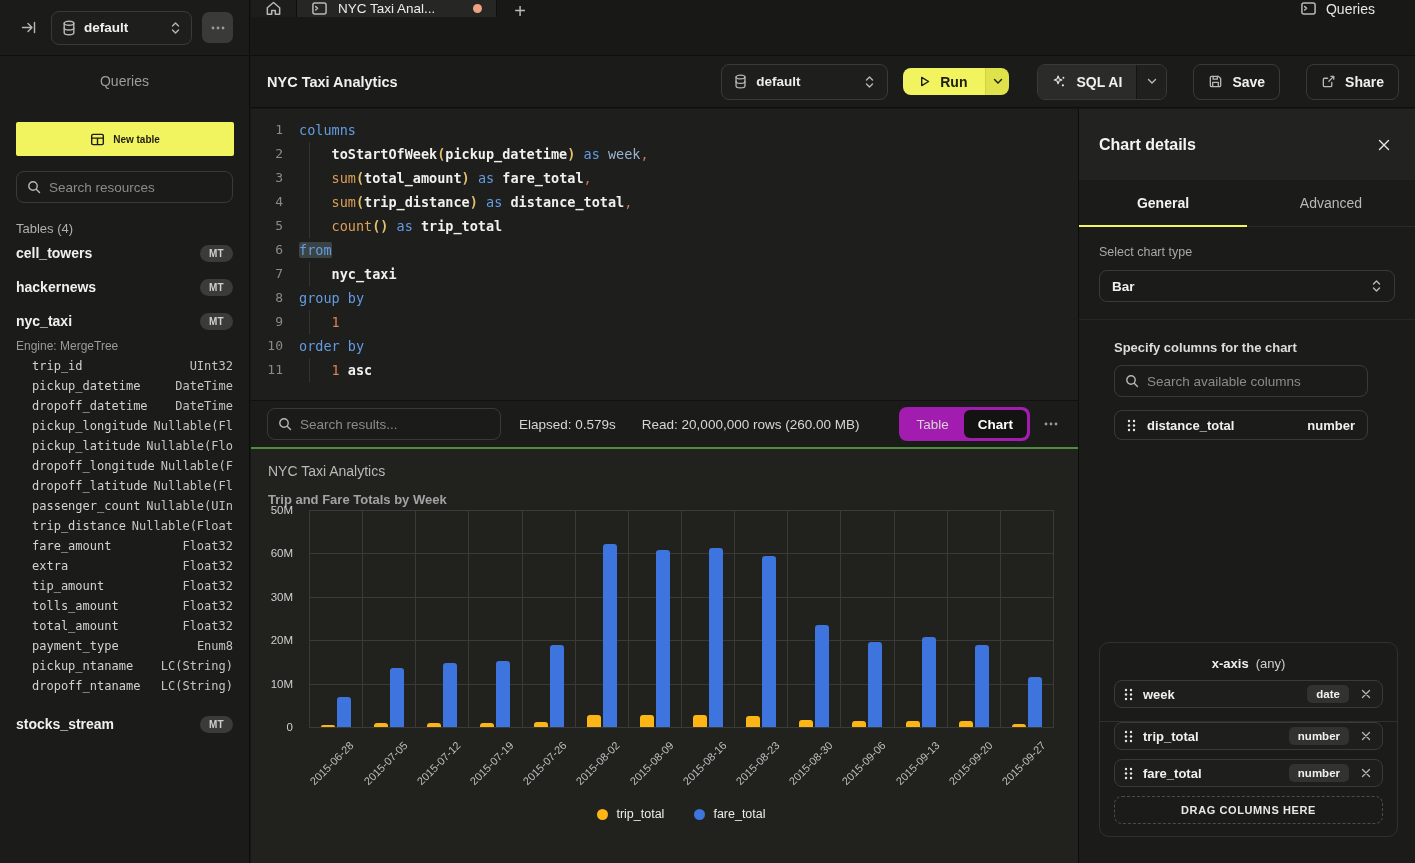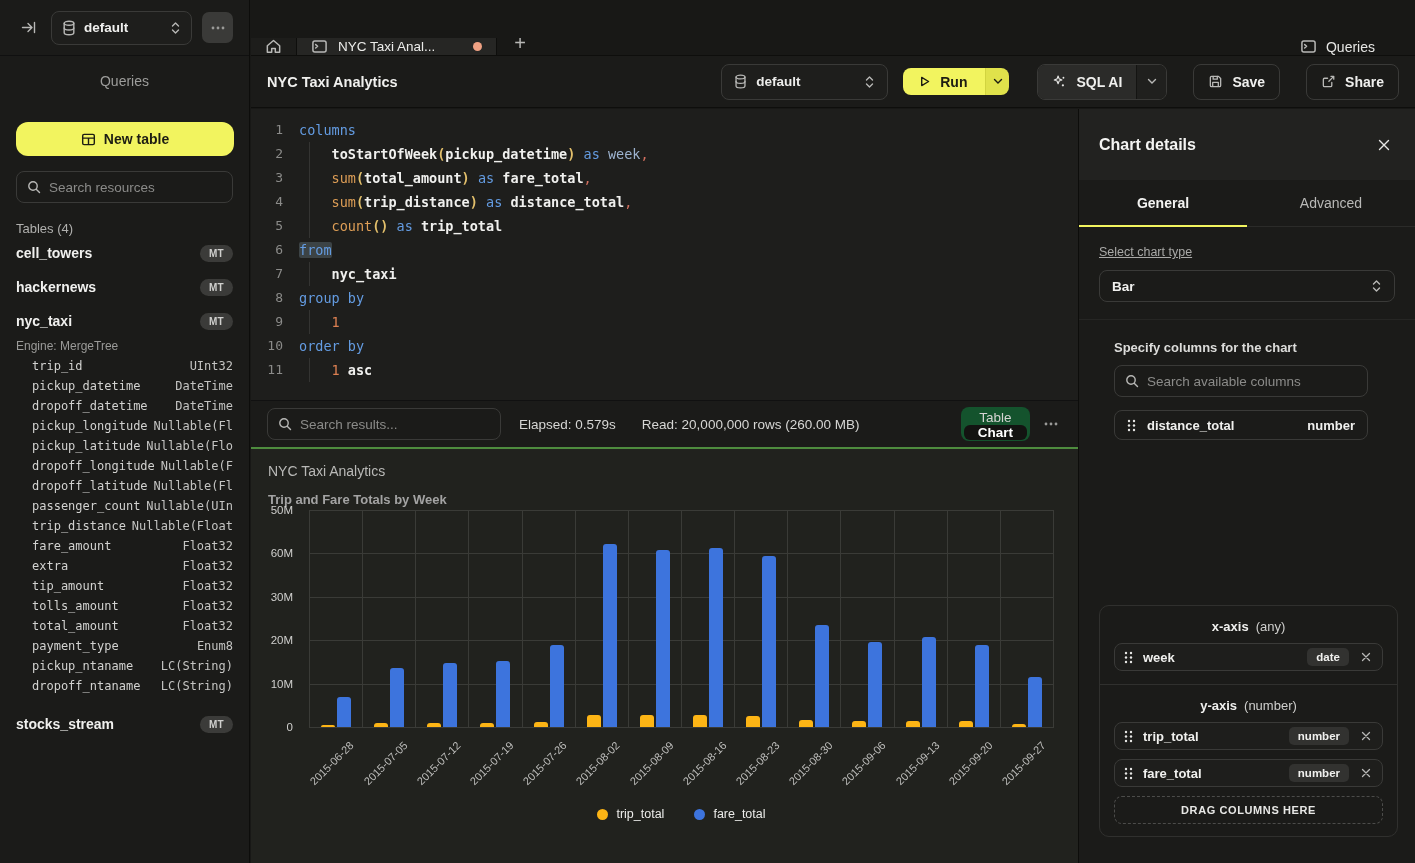--- a/index.html
+++ b/index.html
@@ -16,36 +16,36 @@
   .icon-btn { background:none; border:none; cursor:pointer; padding:4px; }
   .db-select { flex:1; height:34px; display:flex; align-items:center; gap:8px; padding:0 10px; border:1px solid #3a3a38; border-radius:8px; background:#1e1e1c; font-size:13.5px; font-weight:600; color:#f0f0ee; cursor:pointer; }
   .db-select .grow { flex:1; }
   .more-btn { width:31px; height:31px; border:none; border-radius:7px; background:#3a3a38; display:flex; align-items:center; justify-content:center; cursor:pointer; }
 
   .sidebar-tabs { height:49px; display:flex; }
   .s-tab { flex:1; display:flex; align-items:center; justify-content:center; font-size:14px; color:#9d9d9b; cursor:pointer; position:relative; }
   .s-tab.active { color:#f2f2f0; font-weight:600; }
   .s-tab.active::after { content:""; position:absolute; left:0; right:0; bottom:0; height:3px; background:#f2f45f; }
 
-  .new-table { margin:17px 16px 0; width:218px; height:34px; background:#f2f45f; color:#1d1d12; border:none; border-radius:12px; font-size:14px; font-weight:600; display:flex; align-items:center; justify-content:center; gap:8px; cursor:pointer; font-family:inherit; }
+  .new-table { margin:17px 16px 0; width:218px; height:34px; background:#f2f45f; color:#1d1d12; border:none; border-radius:2px; font-size:10px; font-weight:600; display:flex; align-items:center; justify-content:center; gap:8px; cursor:pointer; font-family:inherit; }
   .search-box { margin:15px 16px 0; height:32px; border:1px solid #3a3a38; border-radius:8px; display:flex; align-items:center; gap:8px; padding:0 10px; background:#1b1b19; }
   .search-box input { flex:1; background:none; border:none; outline:none; color:#e8e8e6; font-size:13.5px; font-family:inherit; min-width:0; }
   .search-box input::placeholder { color:#8b8b89; }
 
   .tables-heading { margin:18px 16px 0; font-size:13px; color:#b0b0ae; }
   .table-row { display:flex; align-items:center; margin:0 16px; height:34px; cursor:pointer; }
   .table-row .t-name { flex:1; font-size:14px; font-weight:600; color:#f0f0ee; }
   .mt-badge { background:#3b3b39; color:#cfcfcd; font-size:10px; font-weight:700; border-radius:9px; padding:3px 9px; letter-spacing:.3px; }
   .engine-line { margin:1px 16px 6px; font-size:12px; color:#9a9a98; }
   .cols { margin:2px 16px 8px; }
   .col-row { display:flex; justify-content:space-between; height:20px; font-family:"DejaVu Sans Mono", monospace; font-size:12px; color:#d2d2d0; padding-left:16px; }
   .col-row .c-type { color:#c4c4c2; }
 
   
-  .tabstrip { position:absolute; left:251px; top:0; width:1164px; height:56px; background:#181816; display:flex; align-items:flex-end; border-bottom:1px solid #0e0e0c; }
+  .tabstrip { position:absolute; left:251px; top:0; width:1164px; height:56px; background:#181816; display:flex; align-items:flex-start; border-bottom:1px solid #0e0e0c; }
   .home-seg { width:46px; display:flex; align-items:center; justify-content:center; background:#1d1d1b; border-right:1px solid #0e0e0c; cursor:pointer; }
   .tab { width:200px; background:#262624; display:flex; align-items:center; gap:10px; padding:0 14px; cursor:pointer; border-right:1px solid #0e0e0c; }
   .tab .tab-label { font-size:13.5px; color:#ececea; flex:1; white-space:nowrap; overflow:hidden; }
   .tab .dot { width:9px; height:9px; border-radius:50%; background:#efa183; }
   .plus-btn { width:46px; background:none; border:none; color:#b8b8b6; font-size:20px; cursor:pointer; font-family:inherit; }
   .queries-link { margin-left:auto; display:flex; align-items:center; gap:9px; padding-right:40px; font-size:14px; color:#e6e6e4; cursor:pointer; }
 
   
   .header-row { position:absolute; left:251px; top:56px; width:1164px; height:52px; background:#1b1b19; border-bottom:1px solid #0e0e0c; display:flex; align-items:center; padding:0 16px; }
   .page-title { font-size:14.5px; font-weight:600; color:#f0f0ee; }
@@ -75,21 +75,21 @@
   .tk-id { color:#f0f0ee; font-weight:700; }
   .tk-kwsel { color:#649ce2; background:rgba(125,145,155,.32); border-radius:2px; }
 
   
   .results-toolbar { position:absolute; left:251px; top:400px; width:827px; height:47px; background:#1b1b19; border-top:1px solid #111; display:flex; align-items:center; padding:0 16px; }
   .rt-search { width:234px; height:32px; border:1px solid #3a3a38; border-radius:8px; display:flex; align-items:center; gap:8px; padding:0 10px; }
   .rt-search input { flex:1; background:none; border:none; outline:none; color:#e8e8e6; font-size:13.5px; font-family:inherit; min-width:0; }
   .rt-search input::placeholder { color:#8b8b89; }
   .rt-stat { margin-left:18px; font-size:13.5px; color:#d6d6d4; white-space:nowrap; }
   .rt-stat + .rt-stat { margin-left:26px; }
-  .view-toggle { margin-left:auto; height:34px; background:#14532d; border-radius:8px; padding:3px; display:flex;flex-direction:column; }
+  .view-toggle { margin-left:auto; height:34px; background:#a21caf; border-radius:8px; padding:3px; display:flex; }
   .vt-seg { min-width:62px; padding:0 14px; display:flex; align-items:center; justify-content:center; font-size:13.5px; color:#d4d4d2; border-radius:6px; cursor:pointer; }
   .vt-seg.active { background:#131311; color:#ffffff; font-weight:600; }
   .rt-more { margin-left:10px; background:none; border:none; cursor:pointer; padding:4px; }
 
   
   .chart-card { position:absolute; left:251px; top:447px; width:827px; height:416px; background:#21221e; border-top:2px solid #4e8c3e; }
   .chart-title { position:absolute; left:17px; top:14px; font-size:14px; color:#b9b9b7; }
   .chart-subtitle { position:absolute; left:17px; top:34px; font-size:13px; font-weight:700; color:#a3a3a3;margin-top:9px; }
   .plot { position:absolute; left:58px; top:61px; width:745px; height:217px; }
   .grid-h { position:absolute; left:0; right:0; border-top:1px solid #3a3b37; }
@@ -106,21 +106,21 @@
   .legend-dot { width:11px; height:11px; border-radius:50%; }
 
   
   .panel { position:absolute; left:1078px; top:109px; width:337px; height:754px; background:#1b1b19; border-left:1px solid #0d0d0b; }
   .panel-header { height:71px; background:#222220; display:flex; align-items:center; padding:0 20px; }
   .panel-header .ph-title { font-size:16px; font-weight:700; color:#f4f4f2; flex:1; }
   .panel-tabs { height:47px; display:flex; border-bottom:1px solid #2b2b29; }
   .p-tab { flex:1; display:flex; align-items:center; justify-content:center; font-size:14px; color:#b9b9b7; cursor:pointer; position:relative; }
   .p-tab.active { color:#f4f4f2; font-weight:600; }
   .p-tab.active::after { content:""; position:absolute; left:0; right:0; bottom:-1px; height:2.5px; background:#f2f45f; }
-  .field-label { margin:18px 20px 0; font-size:12.5px; color:#a9a9a7;text-decoration:underline; }
+  .field-label { margin:18px 20px 0; font-size:12.5px; color:#a9a9a7; }
   .p-select { margin:11px 20px 0; height:32px; border:1px solid #3a3a38; border-radius:8px; display:flex; align-items:center; padding:0 12px; font-size:13.5px; font-weight:600; color:#f0f0ee; cursor:pointer; }
   .p-select .grow { flex:1; }
   .p-divider { margin-top:17px; border-top:1px solid #262624; }
   .spec-label { margin:20px 20px 0 35px; font-size:13px; font-weight:600; color:#dcdcda; }
   .p-search { margin:10px 47px 0 35px; height:32px; border:1px solid #3a3a38; border-radius:8px; display:flex; align-items:center; gap:8px; padding:0 10px; }
   .p-search input { flex:1; background:none; border:none; outline:none; color:#e8e8e6; font-size:13.5px; font-family:inherit; min-width:0; }
   .p-search input::placeholder { color:#8b8b89; }
   .avail-item { margin:13px 47px 0 35px; height:30px; border:1px solid #3a3a38; border-radius:8px; display:flex; align-items:center; gap:11px; padding:0 12px; cursor:grab; }
   .avail-item .a-name { flex:1; font-size:13px; font-weight:700; color:#f0f0ee; }
   .avail-item .a-type { font-size:13px; font-weight:700; color:#f0f0ee; }
@@ -600,24 +600,20 @@
           </svg>
         <span class="ai-name">week</span>
         <span class="pill">date</span>
         <button class="ai-x">
           <svg width="10" height="10" viewBox="0 0 10 10">
               <path d="M1.5 1.5l7 7M8.5 1.5l-7 7" stroke="#b8b8b6" stroke-width="1.3" stroke-linecap="round" fill="none"></path>
             </svg>
         </button>
       </div>
       <div class="axis-div"></div>
-      <div class="axis-head">
-        <span class="axis-name">y-axis</span>
-        <span class="axis-qual">(number)</span>
-      </div>
       <div class="axis-item">
         <svg width="9" height="13" viewBox="0 0 9 13">
             <g fill="#e8e8e6">
               <circle cx="2" cy="2" r="1.2"></circle>
               <circle cx="7" cy="2" r="1.2"></circle>
               <circle cx="2" cy="6.5" r="1.2"></circle>
               <circle cx="7" cy="6.5" r="1.2"></circle>
               <circle cx="2" cy="11" r="1.2"></circle>
               <circle cx="7" cy="11" r="1.2"></circle>
             </g>

